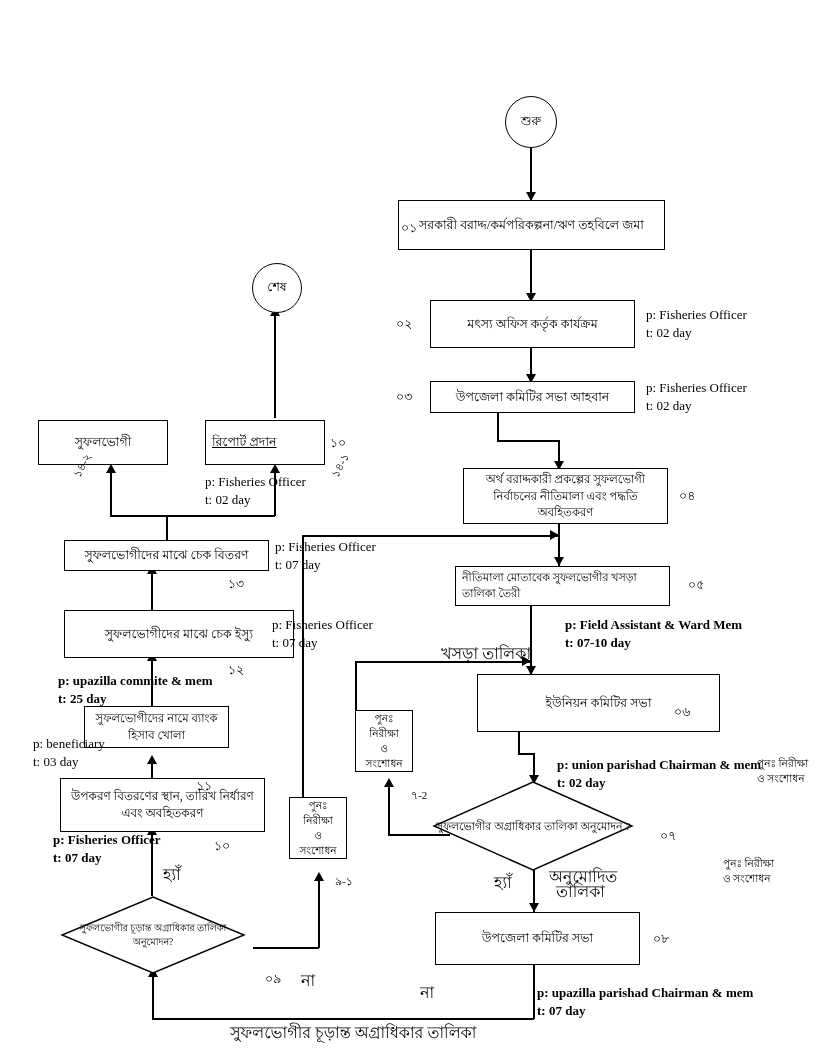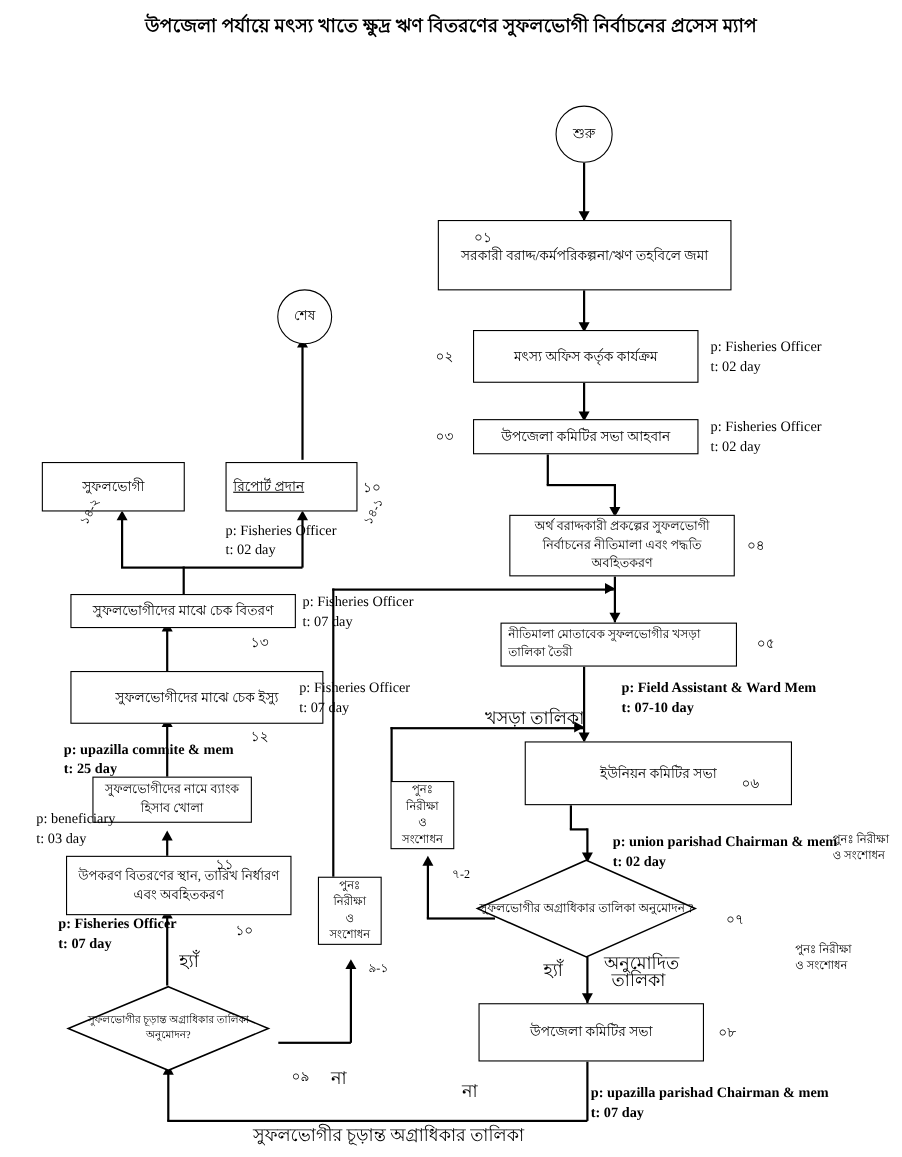--- a/index.html
+++ b/index.html
@@ -125,21 +125,20 @@
     border-top: 5px solid transparent;
     border-bottom: 5px solid transparent;
     border-left: 9px solid #000;
   }
 </style>
 </head>
 <body>
 
 <div id="canvas">
 
-  <div class="title">উপজেলা পর্যায়ে মৎস্য খাতে ক্ষুদ্র ঋণ বিতরণের সুফলভোগী নির্বাচনের প্রসেস ম্যাপ</div>
 
   <div class="ln vl" style="left:530px; top:148px; height:52px;"></div>
   <div class="ah ah-down" style="left:526px; top:192px;"></div>
 
   <div class="ln vl" style="left:530px; top:250px; height:50px;"></div>
   <div class="ah ah-down" style="left:526px; top:293px;"></div>
 
   <div class="ln vl" style="left:530px; top:348px; height:33px;"></div>
   <div class="ah ah-down" style="left:526px; top:374px;"></div>
 
@@ -206,24 +205,24 @@
   <div class="ah ah-up" style="left:270px; top:307px;"></div>
 
   <div class="circle" style="left:505px; top:96px; width:52px; height:52px;">
     <span>শুরু</span>
   </div>
 
   <div class="circle" style="left:252px; top:263px; width:50px; height:50px;">
     <span>শেষ</span>
   </div>
 
-  <div class="box" style="left:398px; top:200px; width:267px; height:64px;">
+  <div class="box" style="left:398px; top:200px; width:267px; height:50px;">
     <span class="boxlabel">সরকারী বরাদ্দ/কর্মপরিকল্পনা/ঋণ তহবিলে জমা</span>
   </div>
-  <div class="txt num" style="left:401px; top:208px;margin-left:30px;">০১</div>
+  <div class="txt num" style="left:401px; top:220px;">০১</div>
 
   <div class="box" style="left:430px; top:300px; width:205px; height:48px;">
     <span class="boxlabel">মৎস্য অফিস কর্তৃক কার্যক্রম</span>
   </div>
   <div class="txt num" style="left:396px; top:316px;">০২</div>
   <div class="txt pt" style="left:646px; top:306px;">p: Fisheries Officer</div>
   <div class="txt pt" style="left:646px; top:324px;">t: 02 day</div>
 
   <div class="box" style="left:430px; top:381px; width:205px; height:32px;">
     <span class="boxlabel">উপজেলা কমিটির সভা আহবান</span>

